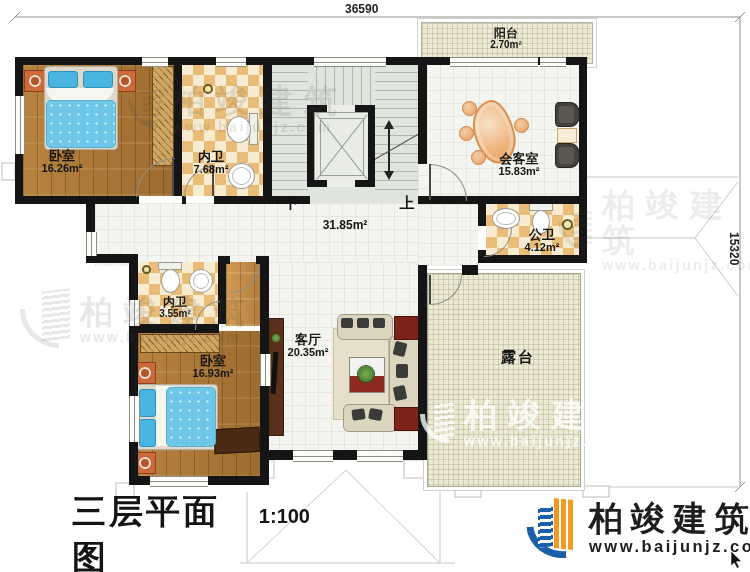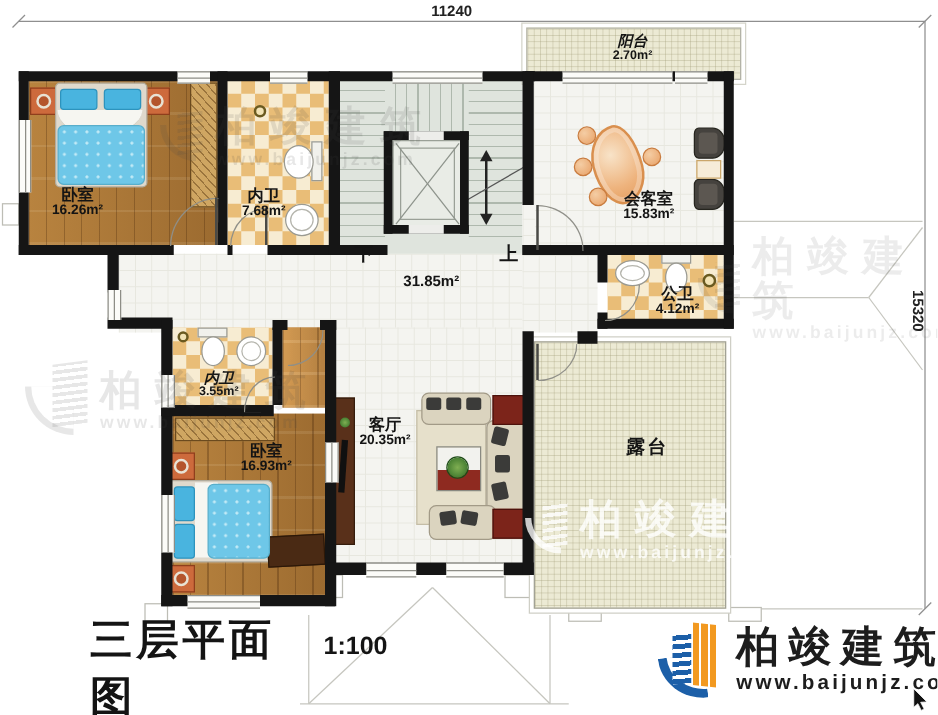--- a/index.html
+++ b/index.html
@@ -56,21 +56,21 @@
   .wc-tank{background:#f1f1ec;border:1px solid #9a9a92;}
   .basin{background:#fff;border:1px solid #9a9a92;border-radius:50%;}
   .basin i{left:3px;top:3px;right:3px;bottom:3px;border:1px solid #b5b5ad;border-radius:50%;}
   .lampdot{background:#f2e3b5;border:2px solid #6a5a20;border-radius:50%;}
   .chair{background:#45423e;border:1px solid #26251f;border-radius:4px 10px 10px 4px/5px 11px 11px 5px;}
   .chair i{left:3px;top:3px;right:5px;bottom:3px;background:#5c5751;border-radius:3px;}
   
   .rlabel{position:absolute;transform:translateX(-50%);text-align:center;z-index:6;line-height:1.08;white-space:nowrap;}
   .rn{display:block;font-size:13px;font-weight:bold;}
   .ra{display:block;font-size:11px;font-weight:bold;}
-  .rlabel.sm .rn{font-size:12px;font-style:italic;}.rlabel.sm .ra{font-size:10px;}
+  .rlabel.sm .rn{font-size:12px;}.rlabel.sm .ra{font-size:10px;}
   .solo{position:absolute;transform:translateX(-50%);z-index:6;font-weight:bold;}
   
   .wm{position:absolute;z-index:7;display:flex;align-items:center;pointer-events:none;}
   .wm-glyph{position:relative;width:36px;height:44px;flex:none;margin-right:8px;}
   .wm-glyph:before{content:"";position:absolute;right:2px;top:0;width:20px;height:36px;transform:skewY(-7deg);
     background:repeating-linear-gradient(0deg,currentColor 0 3px,transparent 3px 6px);}
   .wm-glyph:after{content:"";position:absolute;left:0;bottom:2px;width:24px;height:24px;
     border-left:5px solid;border-bottom:5px solid;border-bottom-left-radius:100%;}
   .wm-lines{display:block;}
   .wm-cn{display:block;font-size:33px;font-weight:900;letter-spacing:11px;line-height:1.05;}
@@ -342,21 +342,21 @@
   </div>
   <div class="rlabel" style="left:308px;top:333px">
     <span class="rn">客厅</span>
     <span class="ra">20.35m²</span>
   </div>
   <span class="solo" style="left:518px;top:348px;font-size:15px;letter-spacing:2px">露台</span>
   <span class="solo" style="left:345px;top:218px;font-size:12px">31.85m²</span>
   <span class="solo" style="left:291px;top:194px;font-size:15px">下</span>
   <span class="solo" style="left:407px;top:194px;font-size:15px">上</span>
 
-  <span class="dim" style="left:345px;top:2px">11240</span>
+  <span class="dim" style="left:345px;top:2px">36590</span>
   <span class="dim" style="left:741px;top:232px;transform:rotate(90deg);transform-origin:left top">15320</span>
 
   <div class="wm" style="left:128px;top:84px;color:rgba(70,70,70,0.13)">
     <span class="wm-glyph"></span>
     <span class="wm-lines">
         <span class="wm-cn">柏竣建筑</span>
     <span class="wm-url">www.baijunjz.com</span>
       </span>
   </div>
   <div class="wm" style="left:558px;top:188px;color:rgba(70,70,70,0.10)">

